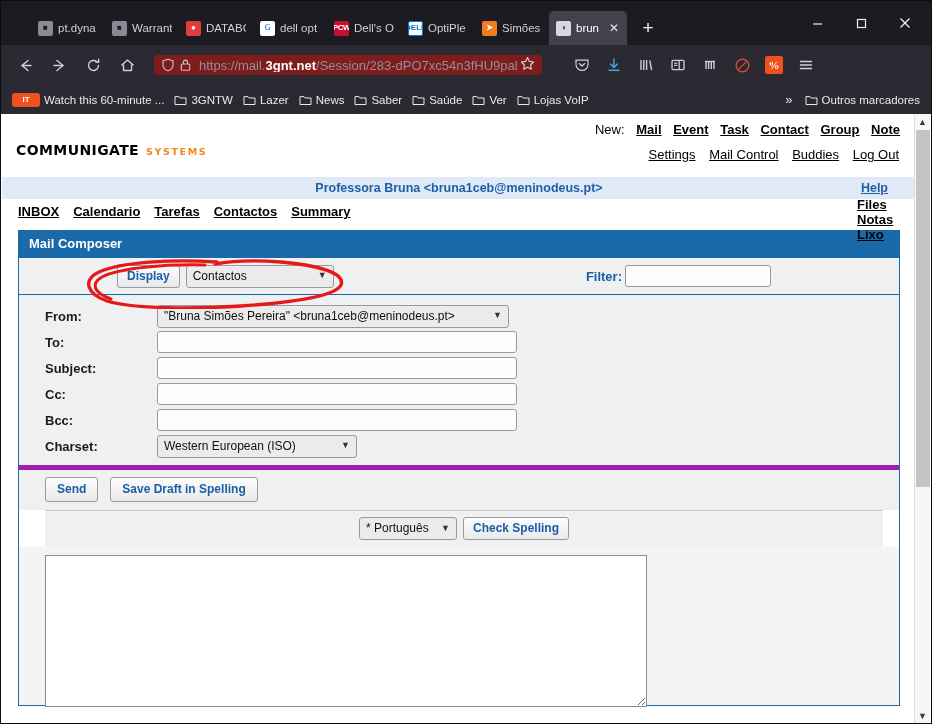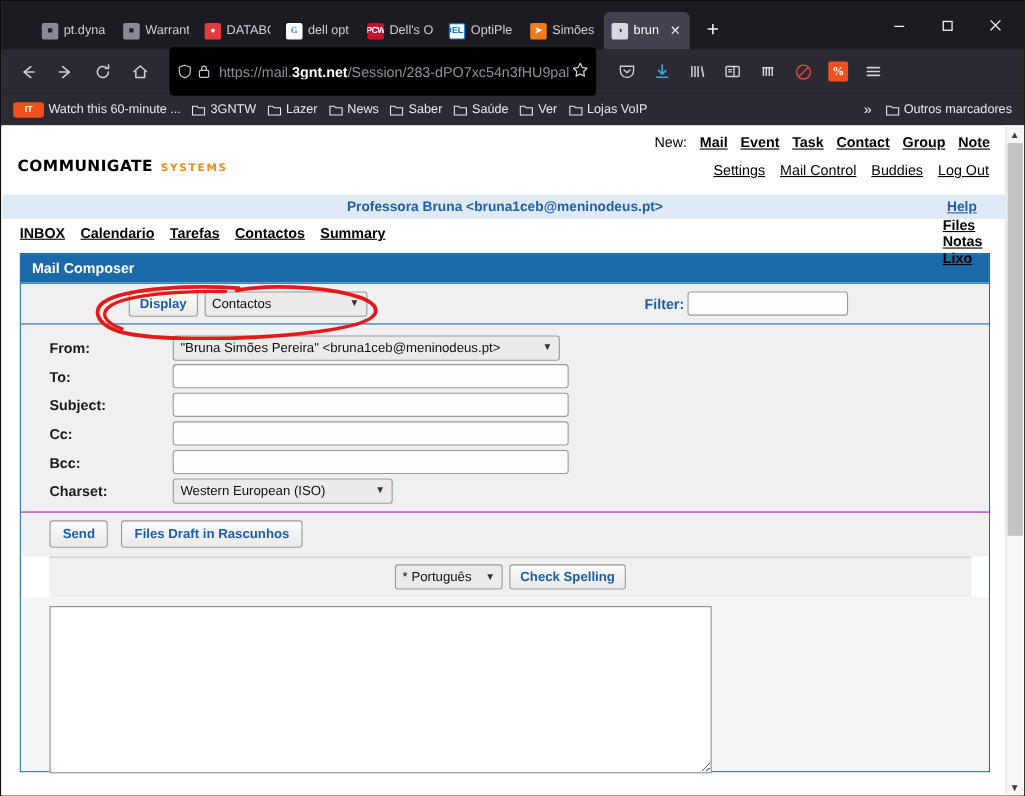--- a/index.html
+++ b/index.html
@@ -147,23 +147,23 @@
     height: 32px;
     display: flex;
     align-items: center;
     justify-content: center;
     color: #c8c8d0;
     flex: 0 0 auto;
   }
   .urlbar {
     flex: 0 0 auto;
     width: 388px;
-    height: 44px;
-    margin: 0 6px 0 10px;
-    background: #000000;
+    height: 20px;
+    margin: 0 18px 0 10px;
+    background: #7f1d1d;
     border-radius: 4px;
     display: flex;
     align-items: center;
     padding: 0 7px;
     box-sizing: border-box;
   }
   .urlbar .ui-icon { color: #c2c2cc; display: flex; align-items: center; margin-right: 4px; }
   .urltext {
     flex: 1 1 auto;
     font-size: 13px;
@@ -417,21 +417,21 @@
   }
   #from-select { width: 352px; justify-content: space-between; }
   #charset-select { width: 200px; justify-content: space-between; }
   .frow .txt.wide { width: 360px; }
 
   .btnrow {
     background: #eef0f1;
     padding: 7px 0 8px 26px;
     display: flex;
     align-items: center;
-    border-top: 1px solid #a21caf;
+    border-top: 5px solid #a21caf;
   }
   .btnrow .btn { margin-right: 12px; }
   #send-button { padding: 4px 11px; }
   #savedraft-button { padding: 4px 11px; }
 
   .spellrow {
     background: #eef0f1;
     padding: 6px 0 7px 0;
     display: flex;
     align-items: center;
@@ -843,21 +843,21 @@
             <span class="flabel">Charset:</span>
             <span class="sel" id="charset-select">
               <span>Western European (ISO)</span>
               <span class="caret">▼</span>
             </span>
           </div>
         </div>
 
         <div class="btnrow">
           <button class="btn" id="send-button">Send</button>
-          <button class="btn" id="savedraft-button">Files Draft in Rascunhos</button>
+          <button class="btn" id="savedraft-button">Save Draft in Spelling</button>
         </div>
 
         <div class="spellrow">
           <span class="sel" id="lang-select">
             <span>* Português</span>
             <span class="caret">▼</span>
           </span>
           <button class="btn">Check Spelling</button>
         </div>
 

